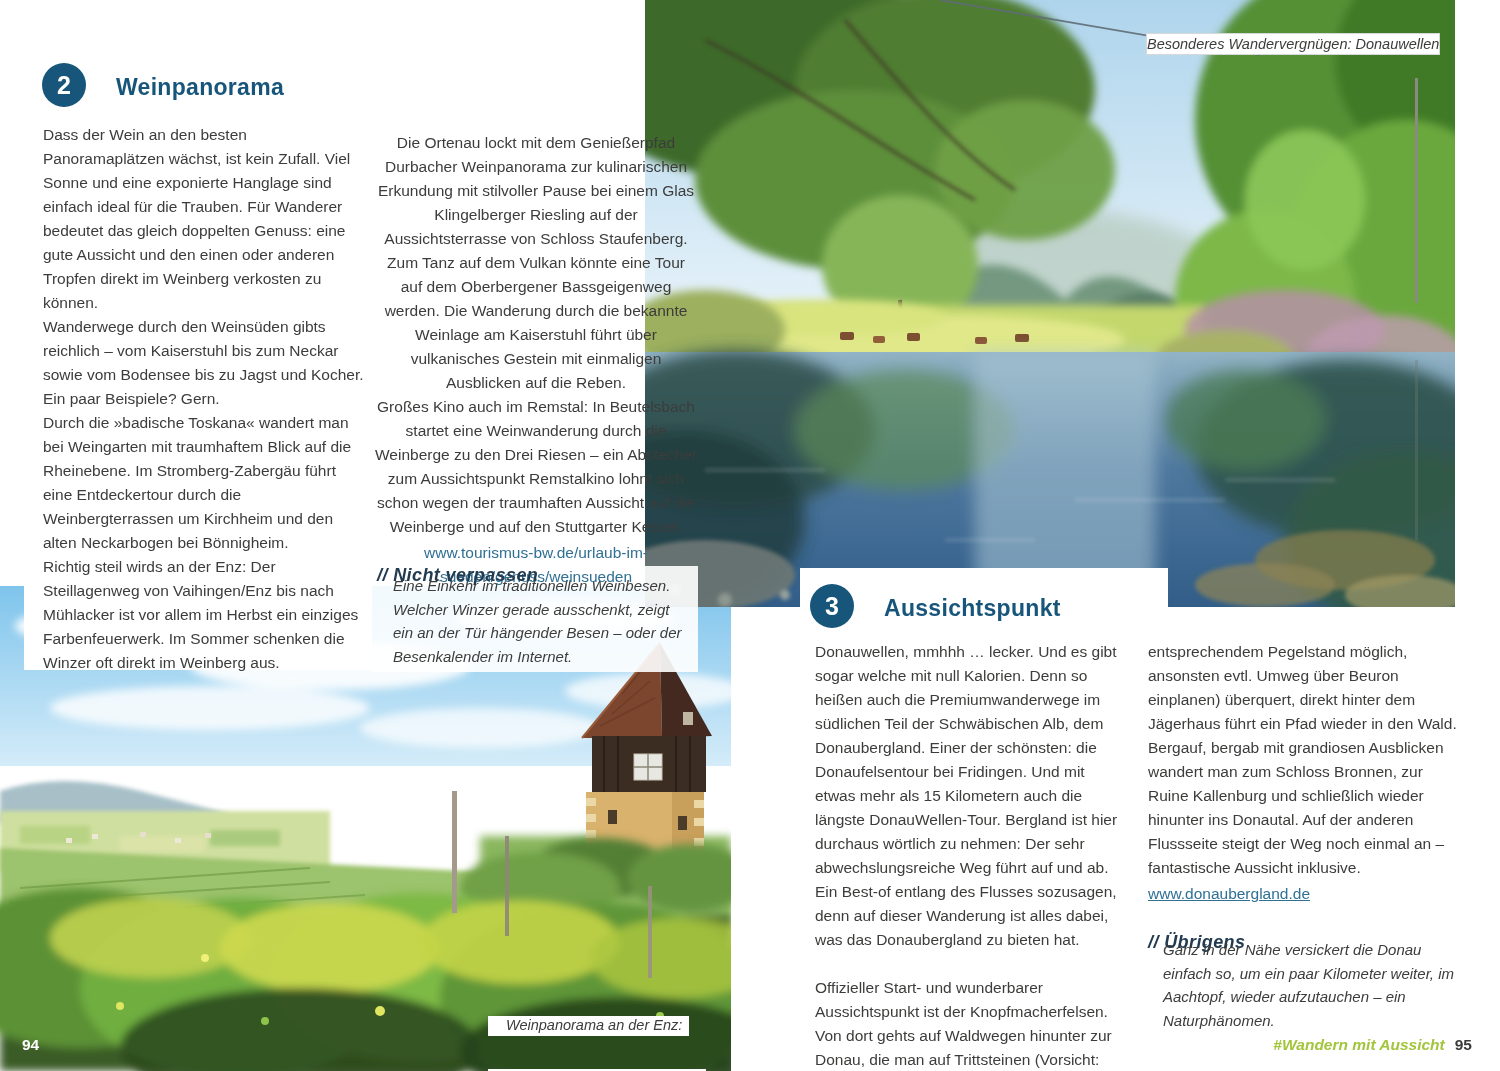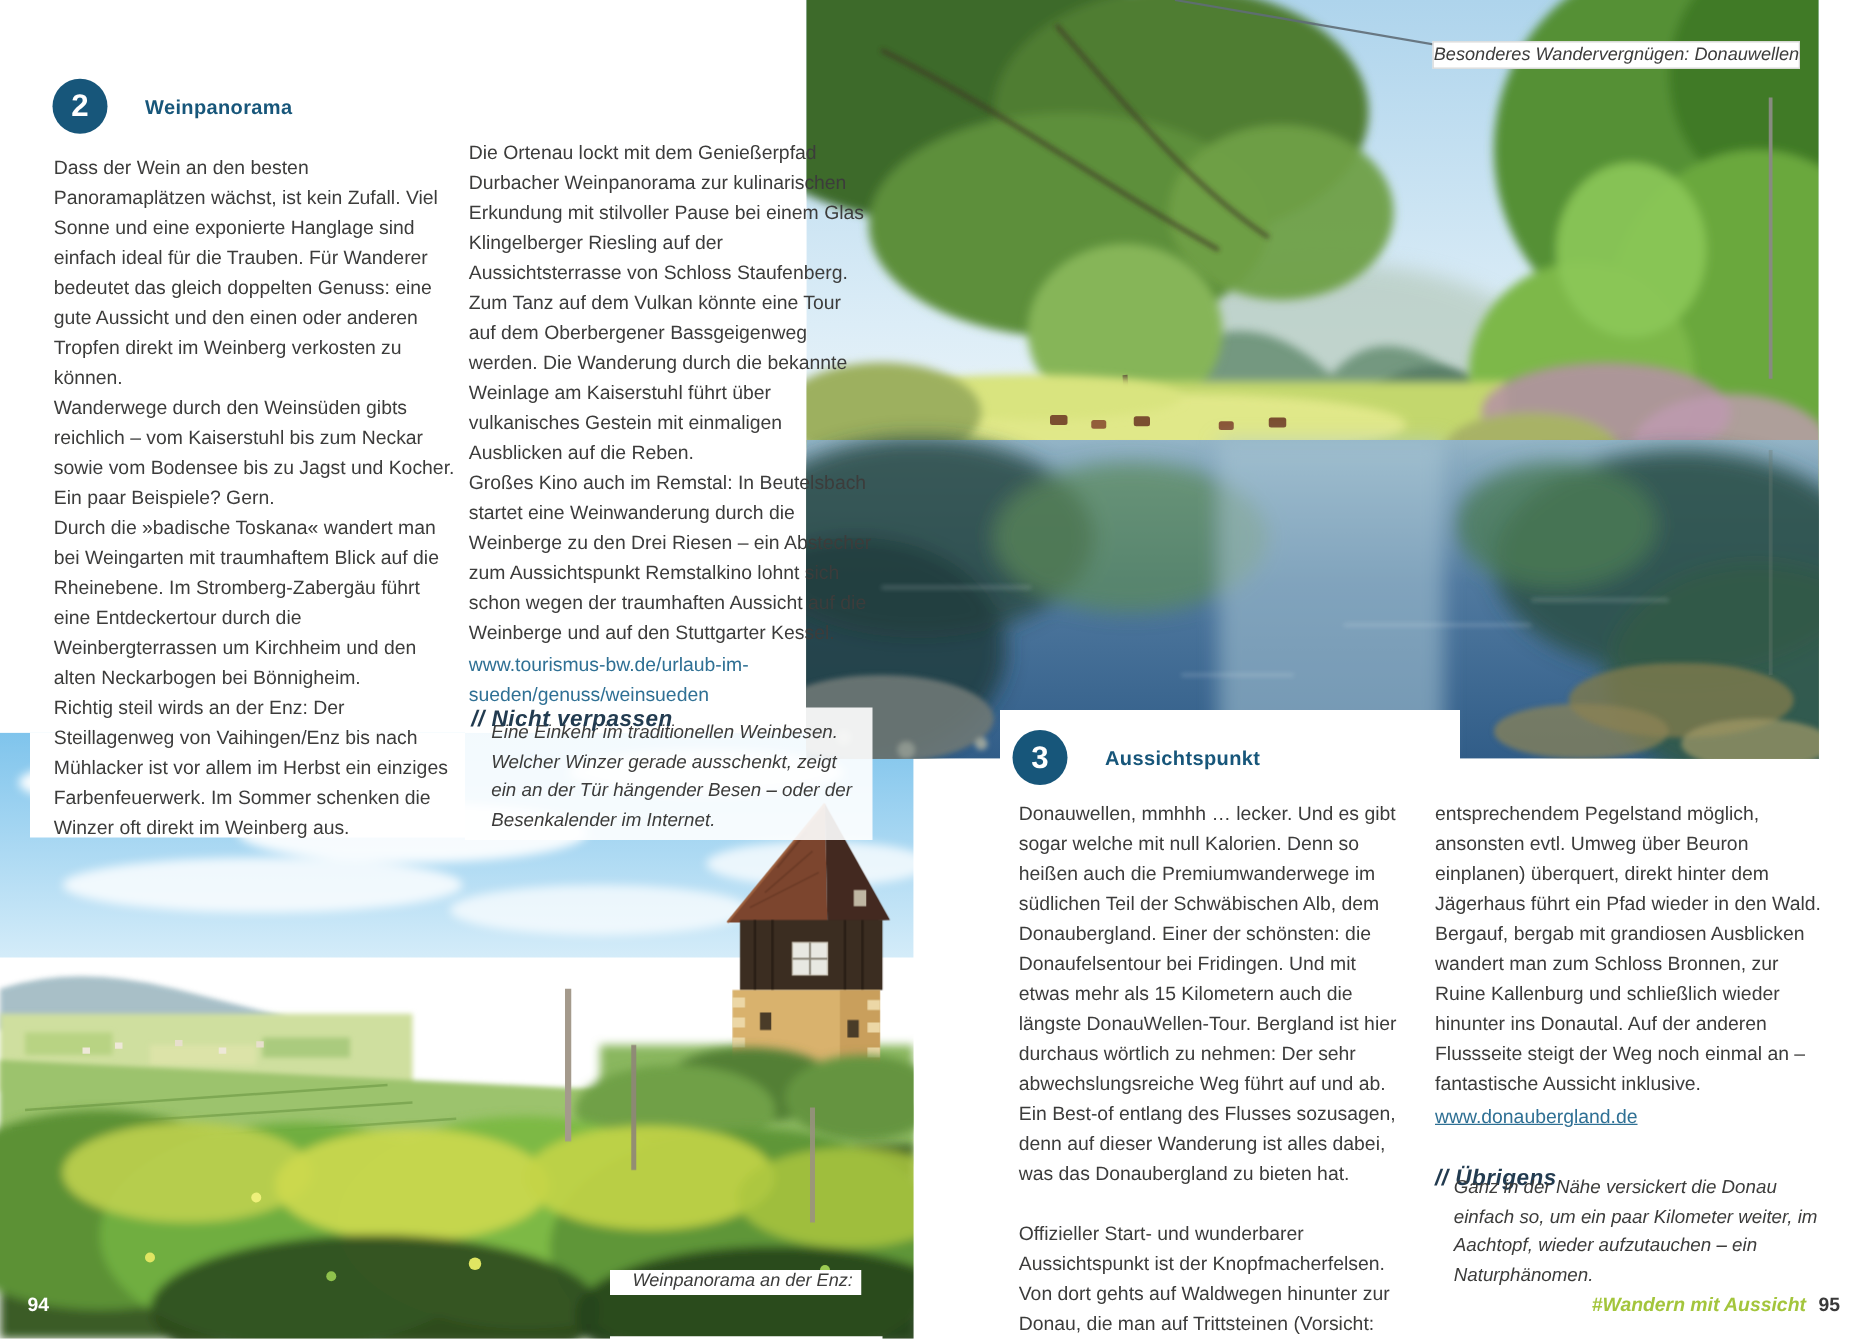--- a/index.html
+++ b/index.html
@@ -9,30 +9,30 @@
   .photo{position:absolute;overflow:hidden;}
   .photo svg{display:block;width:100%;height:100%;}
   .river-photo{left:645px;top:0;width:810px;height:607px;z-index:3;}
   .vineyard-photo{left:0;top:586px;width:731px;height:485px;z-index:1;}
   .white-cover{position:absolute;left:24px;top:586px;width:348px;height:84px;background:#fff;z-index:2;}
   
   .col{position:absolute;z-index:6;font-size:15.5px;line-height:24px;color:#3C3C3B;}
   .col p{margin:0;}
   .col p.gap{margin-top:24px;}
   .col-1{left:43px;top:123px;width:322px;}
-  .col-2{left:375px;top:111px;width:322px;}
+  .col-2{left:375px;top:131px;width:322px;text-align:center;}
   .col-3a{left:815px;top:640px;width:305px;}
   .col-3b{left:1148px;top:640px;width:312px;}
   .weblink{color:#2F7094;text-decoration:none;display:inline-block;margin-top:2px;}
   .weblink.underlined{text-decoration:underline;}
   
   .sec-header{position:absolute;z-index:6;display:flex;align-items:center;}
   .badge{width:44px;height:44px;border-radius:50%;background:#17567A;color:#fff;
          display:flex;align-items:center;justify-content:center;font-size:25px;font-weight:bold;}
-  .sec-title{margin:4px 0 0 30px;font-size:16px;font-weight:bold;color:#17567A;letter-spacing:.3px;}
+  .sec-title{margin:4px 0 0 30px;font-size:23px;font-weight:bold;color:#17567A;letter-spacing:.3px;}
   .sec2-header{left:42px;top:63px;}
   .sec3-panel{position:absolute;left:800px;top:568px;width:368px;height:74px;background:#fff;z-index:5;}
   .sec3-header{left:810px;top:584px;z-index:6;}
   
   .note-heading{position:absolute;z-index:6;font-size:18px;font-weight:bold;font-style:italic;
                 color:#223B50;letter-spacing:.4px;margin-top:20px;}
   .note-panel{position:absolute;z-index:4;background:rgba(255,255,255,.9);box-sizing:border-box;}
   .note-text{font-style:italic;font-size:15px;line-height:23.5px;color:#3C3C3B;}
   .np-2{left:372px;top:566px;width:326px;height:106px;padding:8px 14px 10px 21px;}
   .nh-2{left:377px;top:545px;}

